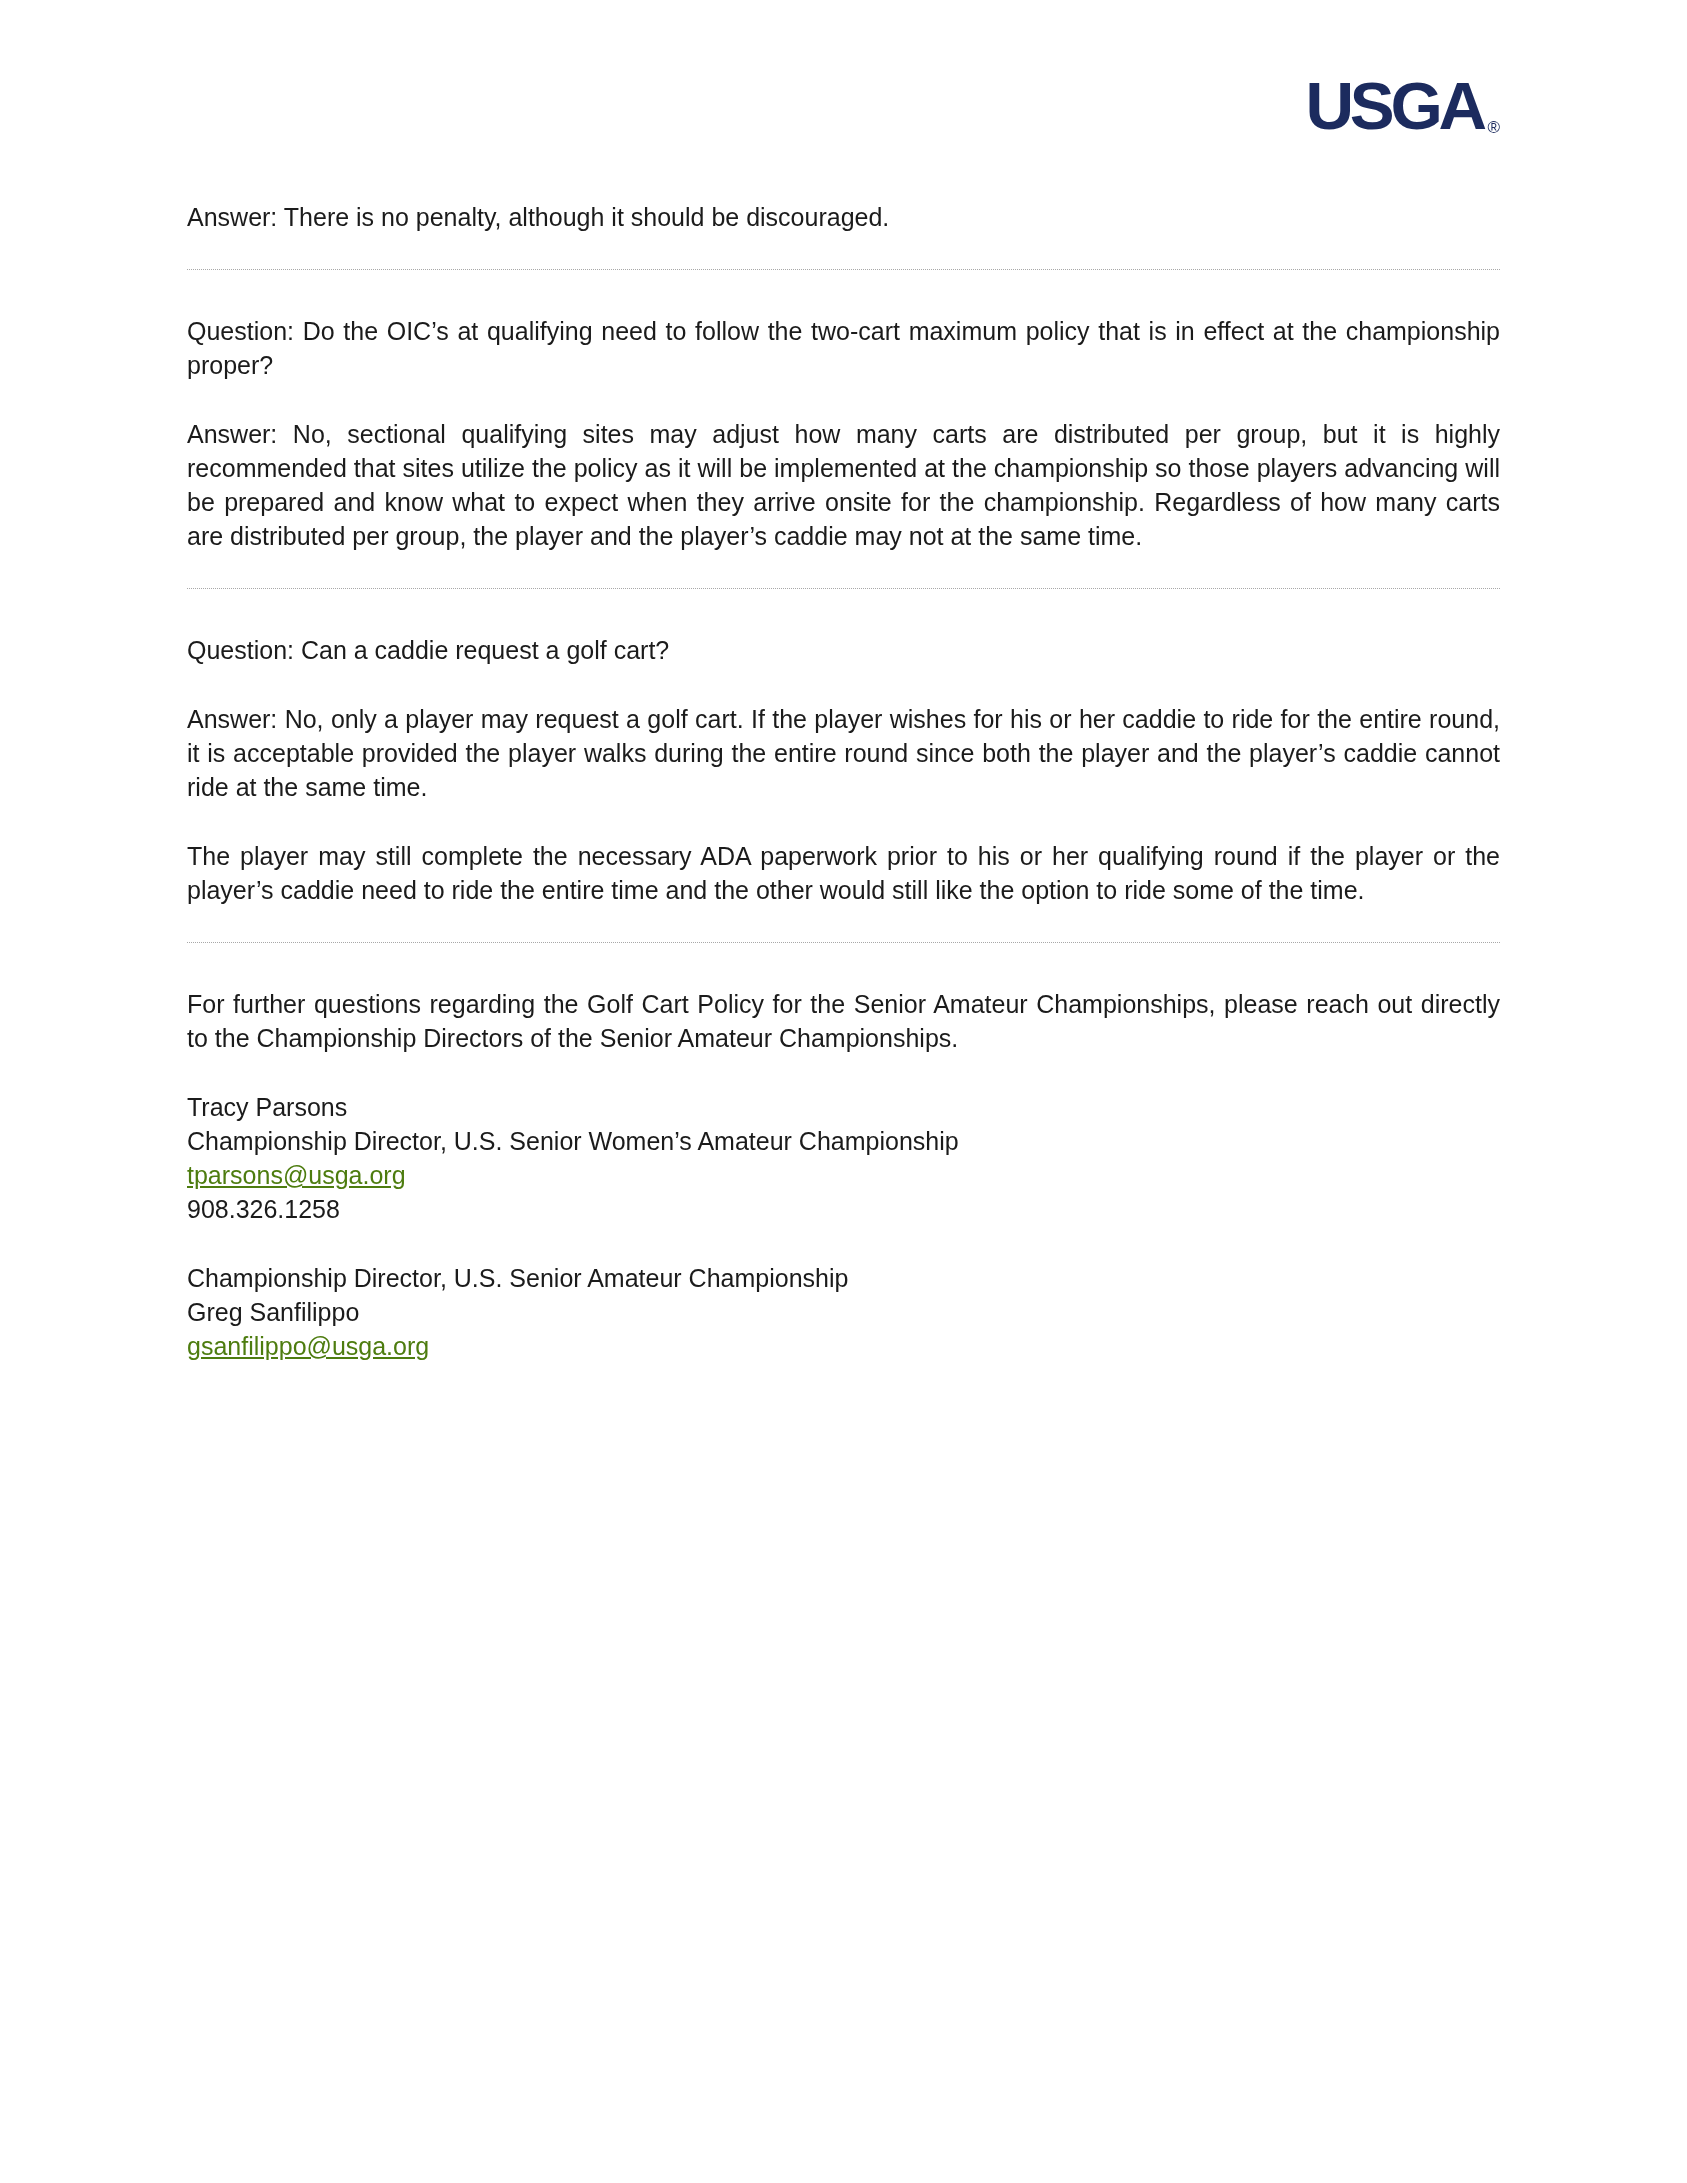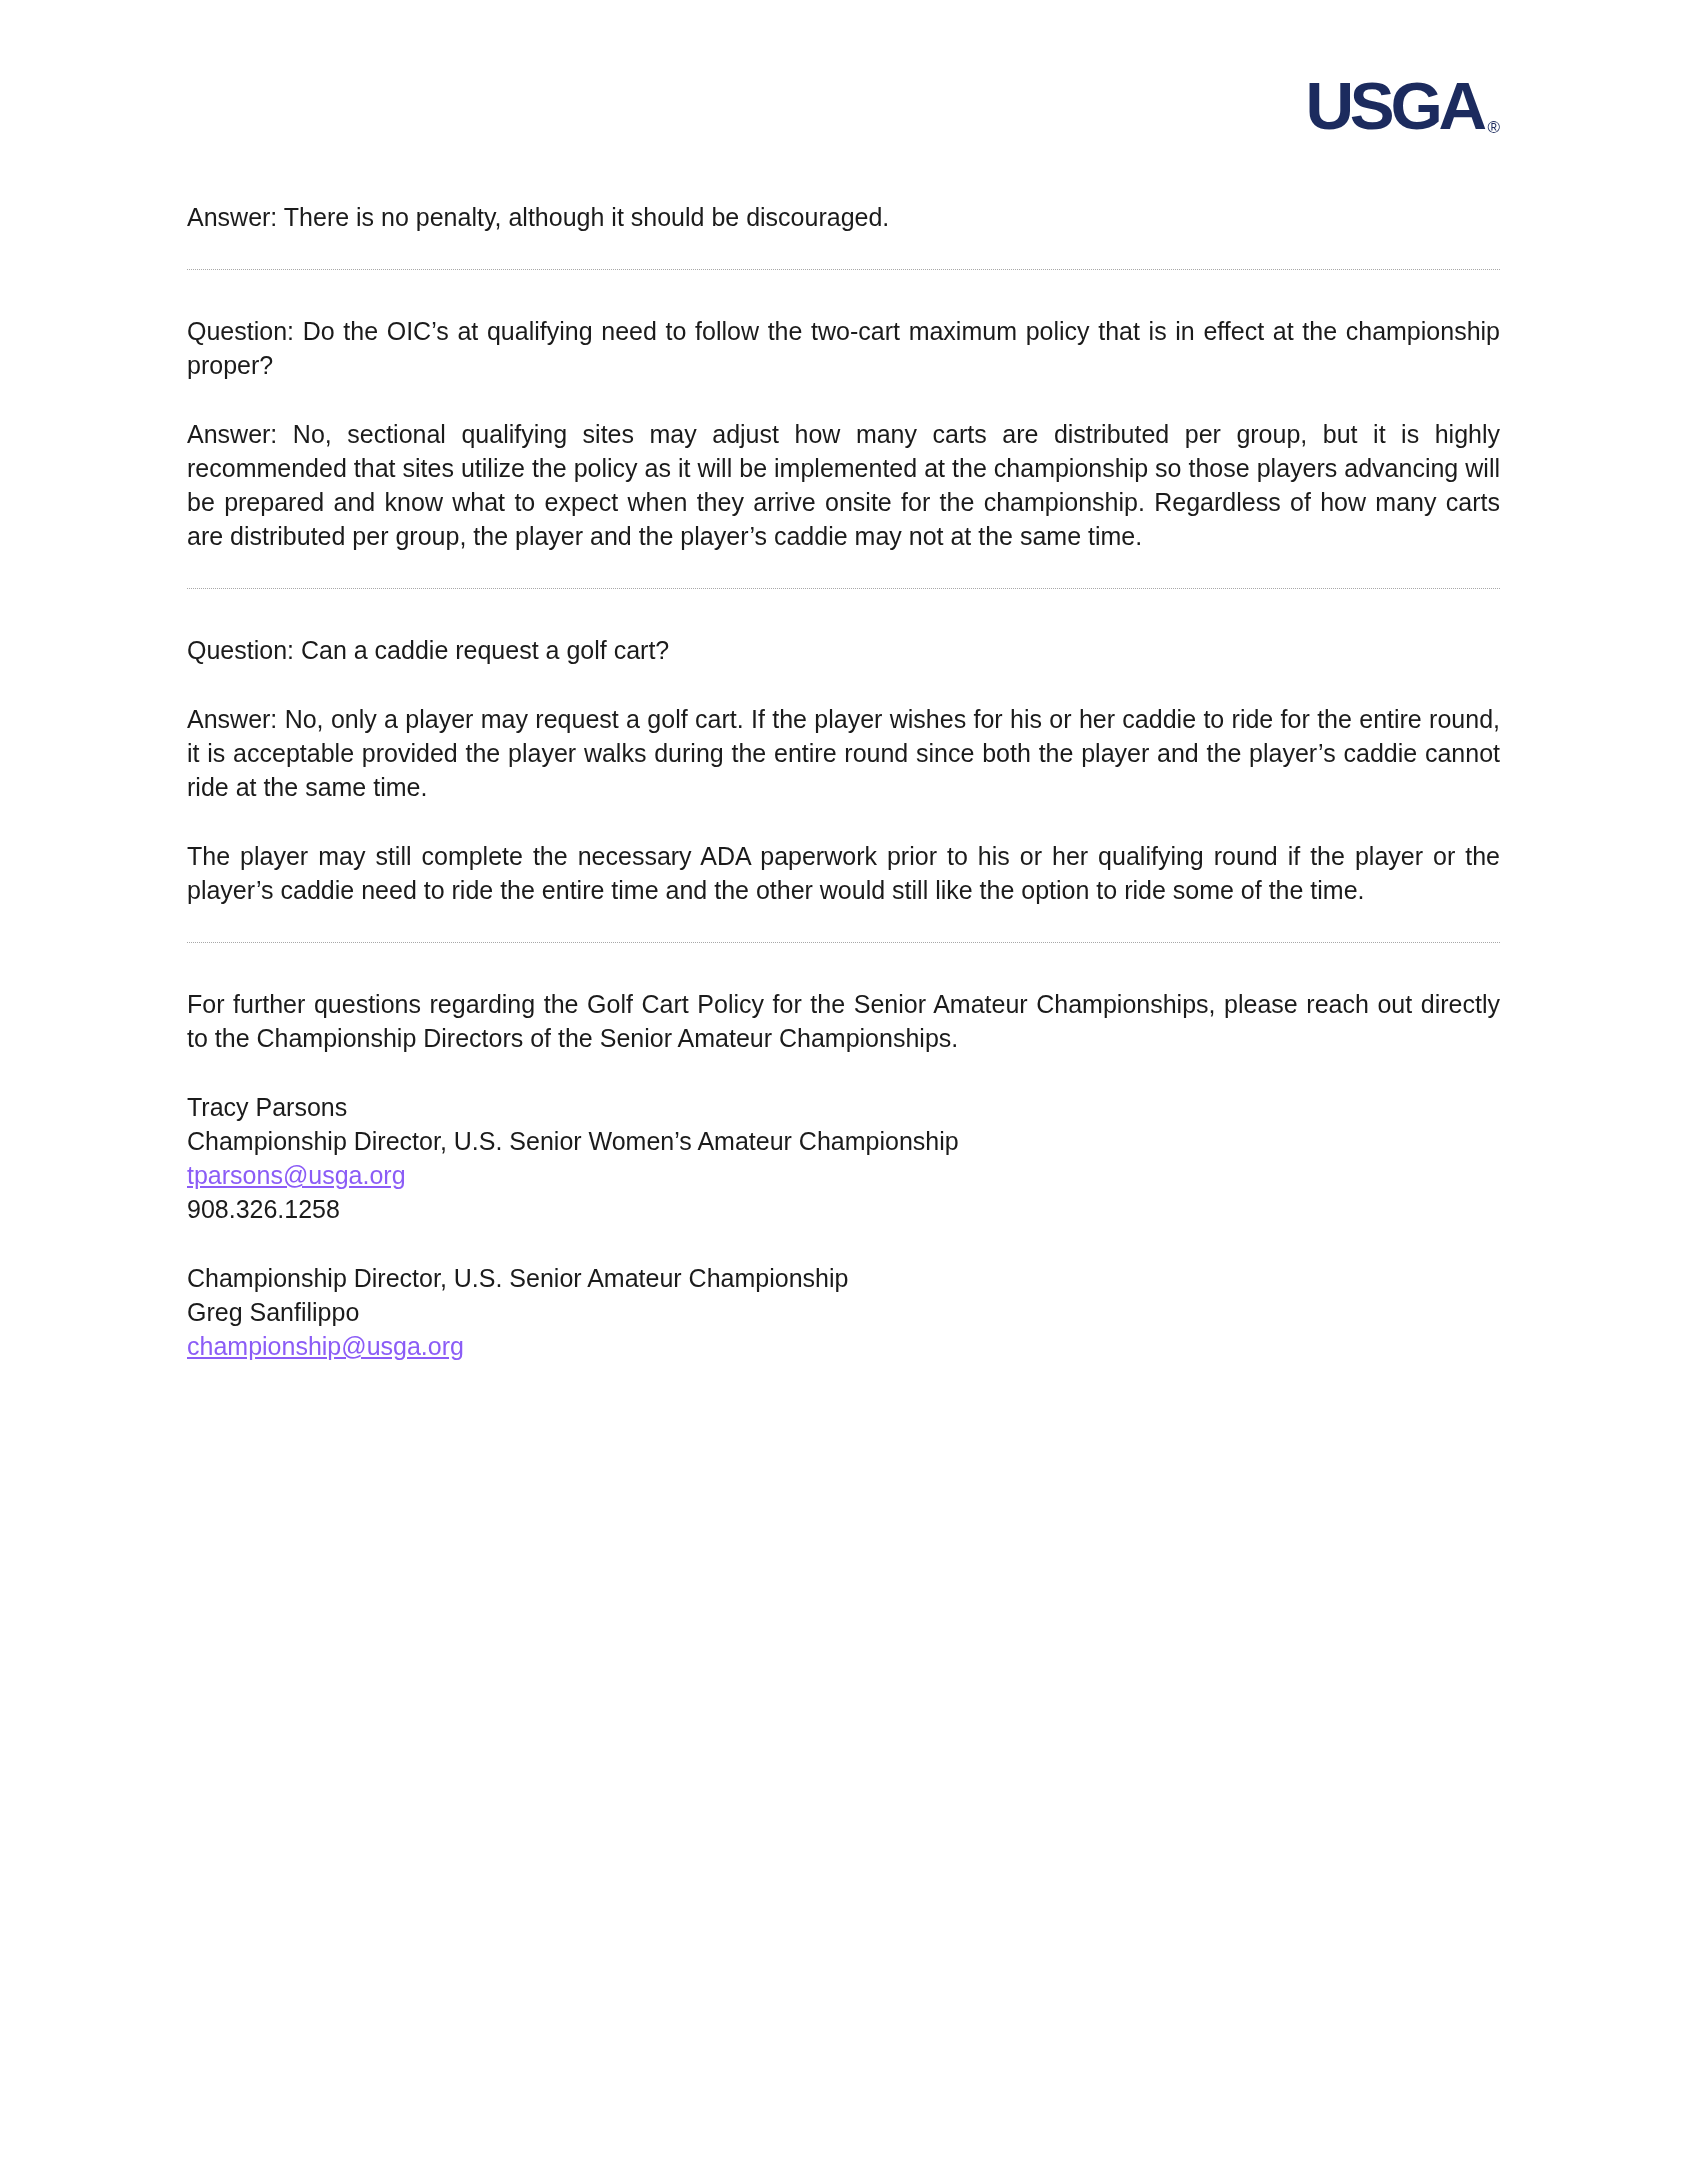--- a/index.html
+++ b/index.html
@@ -64,21 +64,21 @@
   }
   .contact {
     margin-bottom: 35px;
   }
   .contact-line {
     margin: 0;
     line-height: 1.36;
     text-align: left;
   }
   a.email-link {
-    color: #8b5cf6;
+    color: #4d7c0f;
     text-decoration: underline;
   }
 </style>
 </head>
 <body>
 
 <div class="page">
 
   <div class="logo-row">
     <div class="usga-logo">
@@ -113,17 +113,17 @@
   <div class="contact">
     <p class="contact-line">Tracy Parsons</p>
     <p class="contact-line">Championship Director, U.S. Senior Women’s Amateur Championship</p>
     <p class="contact-line"><a href="#" class="email-link">tparsons@usga.org</a></p>
     <p class="contact-line">908.326.1258</p>
   </div>
 
   <div class="contact">
     <p class="contact-line">Championship Director, U.S. Senior Amateur Championship</p>
     <p class="contact-line">Greg Sanfilippo</p>
-    <p class="contact-line"><a href="#" class="email-link">championship@usga.org</a></p>
+    <p class="contact-line"><a href="#" class="email-link">gsanfilippo@usga.org</a></p>
   </div>
 
 </div>
 
 
 </body></html>

